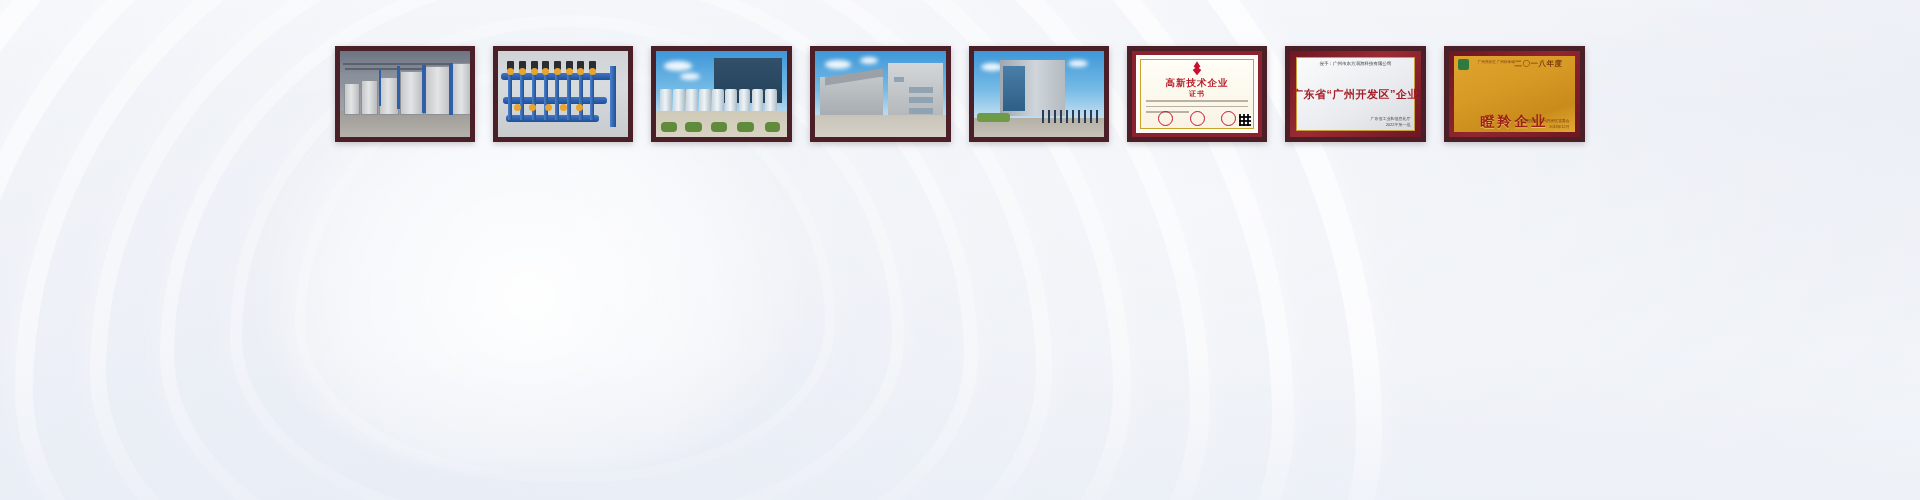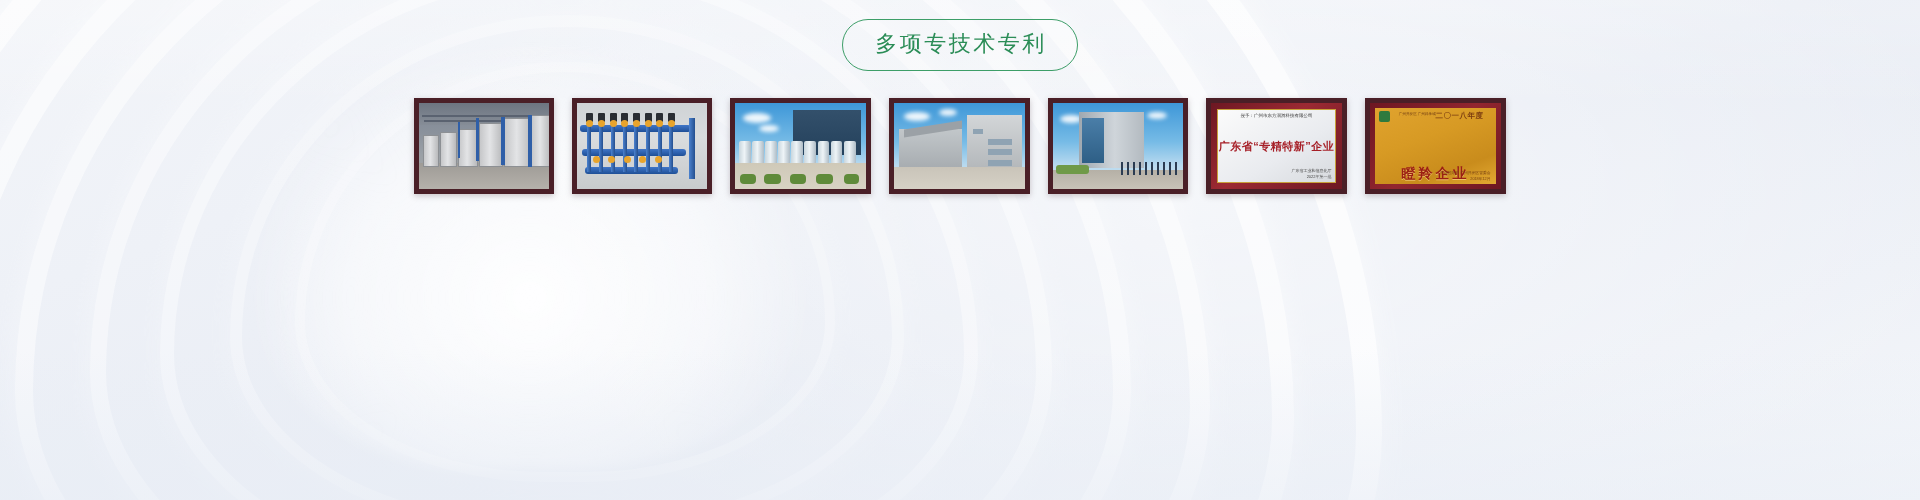--- a/index.html
+++ b/index.html
@@ -232,21 +232,20 @@
     <div class="arch a8"></div>
     <div class="glow"></div>
     <div class="vignette"></div>
   </div>
 
   <div class="content">
 
 
 
     <div class="pill-row">
-      <div class="pill">多项专技术专利</div>
     </div>
 
     <div class="gallery">
 
       <div class="frame">
         <div class="photo p1">
           <div class="ceil"></div>
           <div class="rail" style="top:14%;left:2%;width:96%"></div>
           <div class="rail" style="top:20%;left:4%;width:92%"></div>
           <div class="floor"></div>
@@ -347,27 +346,46 @@
           <div class="cloud" style="left:5%;top:14%;width:22px;height:8px"></div>
           <div class="cloud" style="left:72%;top:10%;width:20px;height:7px"></div>
           <div class="tower"></div>
           <div class="glass"></div>
           <div class="road"></div>
           <div class="fence"></div>
           <div class="lawn"></div>
         </div>
       </div>
 
+      <div class="frame">
+        <div class="photo">
+          <div class="cert1">
+            <div class="inner"></div>
+            <div class="flame"></div>
+            <div class="t1">高新技术企业</div>
+            <div class="t2">证书</div>
+            <div class="lines">
+              <div class="ln"></div>
+                <div class="ln"></div>
+                <div class="ln s"></div>
+            </div>
+            <div class="seal" style="left:18%"></div>
+            <div class="seal" style="left:44%"></div>
+            <div class="seal" style="left:70%"></div>
+            <div class="qr"></div>
+          </div>
+        </div>
+      </div>
 
       <div class="frame wide">
         <div class="photo">
           <div class="cert2">
             <div class="face"></div>
             <div class="top">授予：广州市东方润滑科技有限公司</div>
-            <div class="mid">广东省“专精特新”企业</div>
+            <div class="mid">广东省“广州开发区”企业</div>
             <div class="bot">
               <div>广东省工业和信息化厅</div>
               <div>2022年第一批</div>
             </div>
           </div>
         </div>
       </div>
 
       <div class="frame wide">
         <div class="photo">

